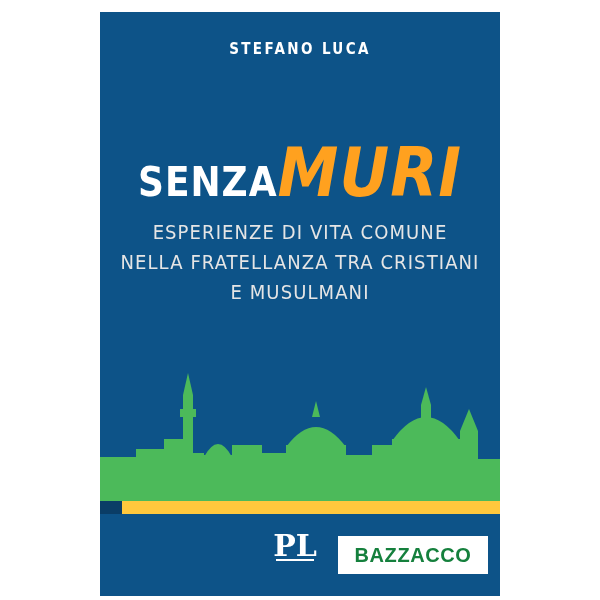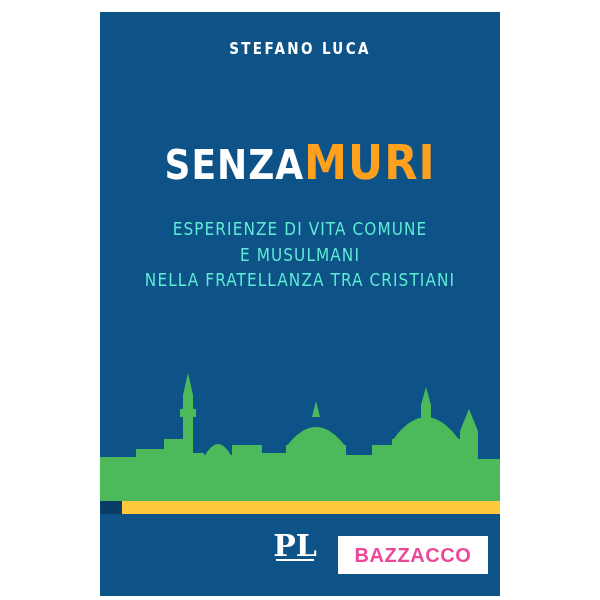--- a/index.html
+++ b/index.html
@@ -73,35 +73,36 @@
   }
   .title-line2 .w-senza {
     color: #ffffff;
     font-size: 40px;
     font-weight: bold;
     letter-spacing: 1px;
     vertical-align: baseline;
   }
   .title-line2 .w-muri {
     color: #ffa11f;
-    font-size: 48px;
+    font-size: 68px;
     font-weight: bold;
     letter-spacing: 1px;
     vertical-align: baseline;
+    font-style: italic;
   }
 
   
   .subtitle {
     position: absolute;
     left: 0;
     top: 205px;
     width: 400px;
     text-align: center;
-    color: #5eead4;
-    font-size: 17px;
+    color: #e5e5e5;
+    font-size: 20px;
     letter-spacing: 1.1px;
     line-height: 1.5;
     font-family: "DejaVu Sans Condensed", "Liberation Sans", sans-serif;
   }
   .subtitle div { white-space: nowrap; }
 
   
   .skyline {
     position: absolute;
     left: 0;
@@ -144,21 +145,21 @@
     right: 12px;
     bottom: 22px;
     width: 150px;
     height: 38px;
     background: #ffffff;
     display: flex;
     align-items: center;
     justify-content: center;
   }
   .publisher-name {
-    color: #ec4899;
+    color: #15803d;
     font-size: 20px;
     font-weight: bold;
     letter-spacing: 0.6px;
     font-family: "Liberation Sans", sans-serif;
   }
 </style>
 </head>
 <body>
 
 <div id="cover">
@@ -166,22 +167,22 @@
 
     <div class="author">STEFANO LUCA</div>
 
 
     <div class="title-line2">
       <span class="w-senza">SENZA</span><span class="w-muri">MURI</span>
     </div>
 
     <div class="subtitle">
       <div>ESPERIENZE DI VITA COMUNE</div>
+      <div>NELLA FRATELLANZA TRA CRISTIANI</div>
       <div>E MUSULMANI</div>
-      <div>NELLA FRATELLANZA TRA CRISTIANI</div>
     </div>
 
     <svg class="skyline" viewBox="0 0 400 140" preserveAspectRatio="none">
       <g fill="#4cba5a">
 
         <rect x="0" y="110" width="400" height="30"></rect>
 
         <rect x="0" y="96" width="36" height="44"></rect>
         <rect x="36" y="88" width="28" height="52"></rect>
         <rect x="64" y="78" width="22" height="62"></rect>

